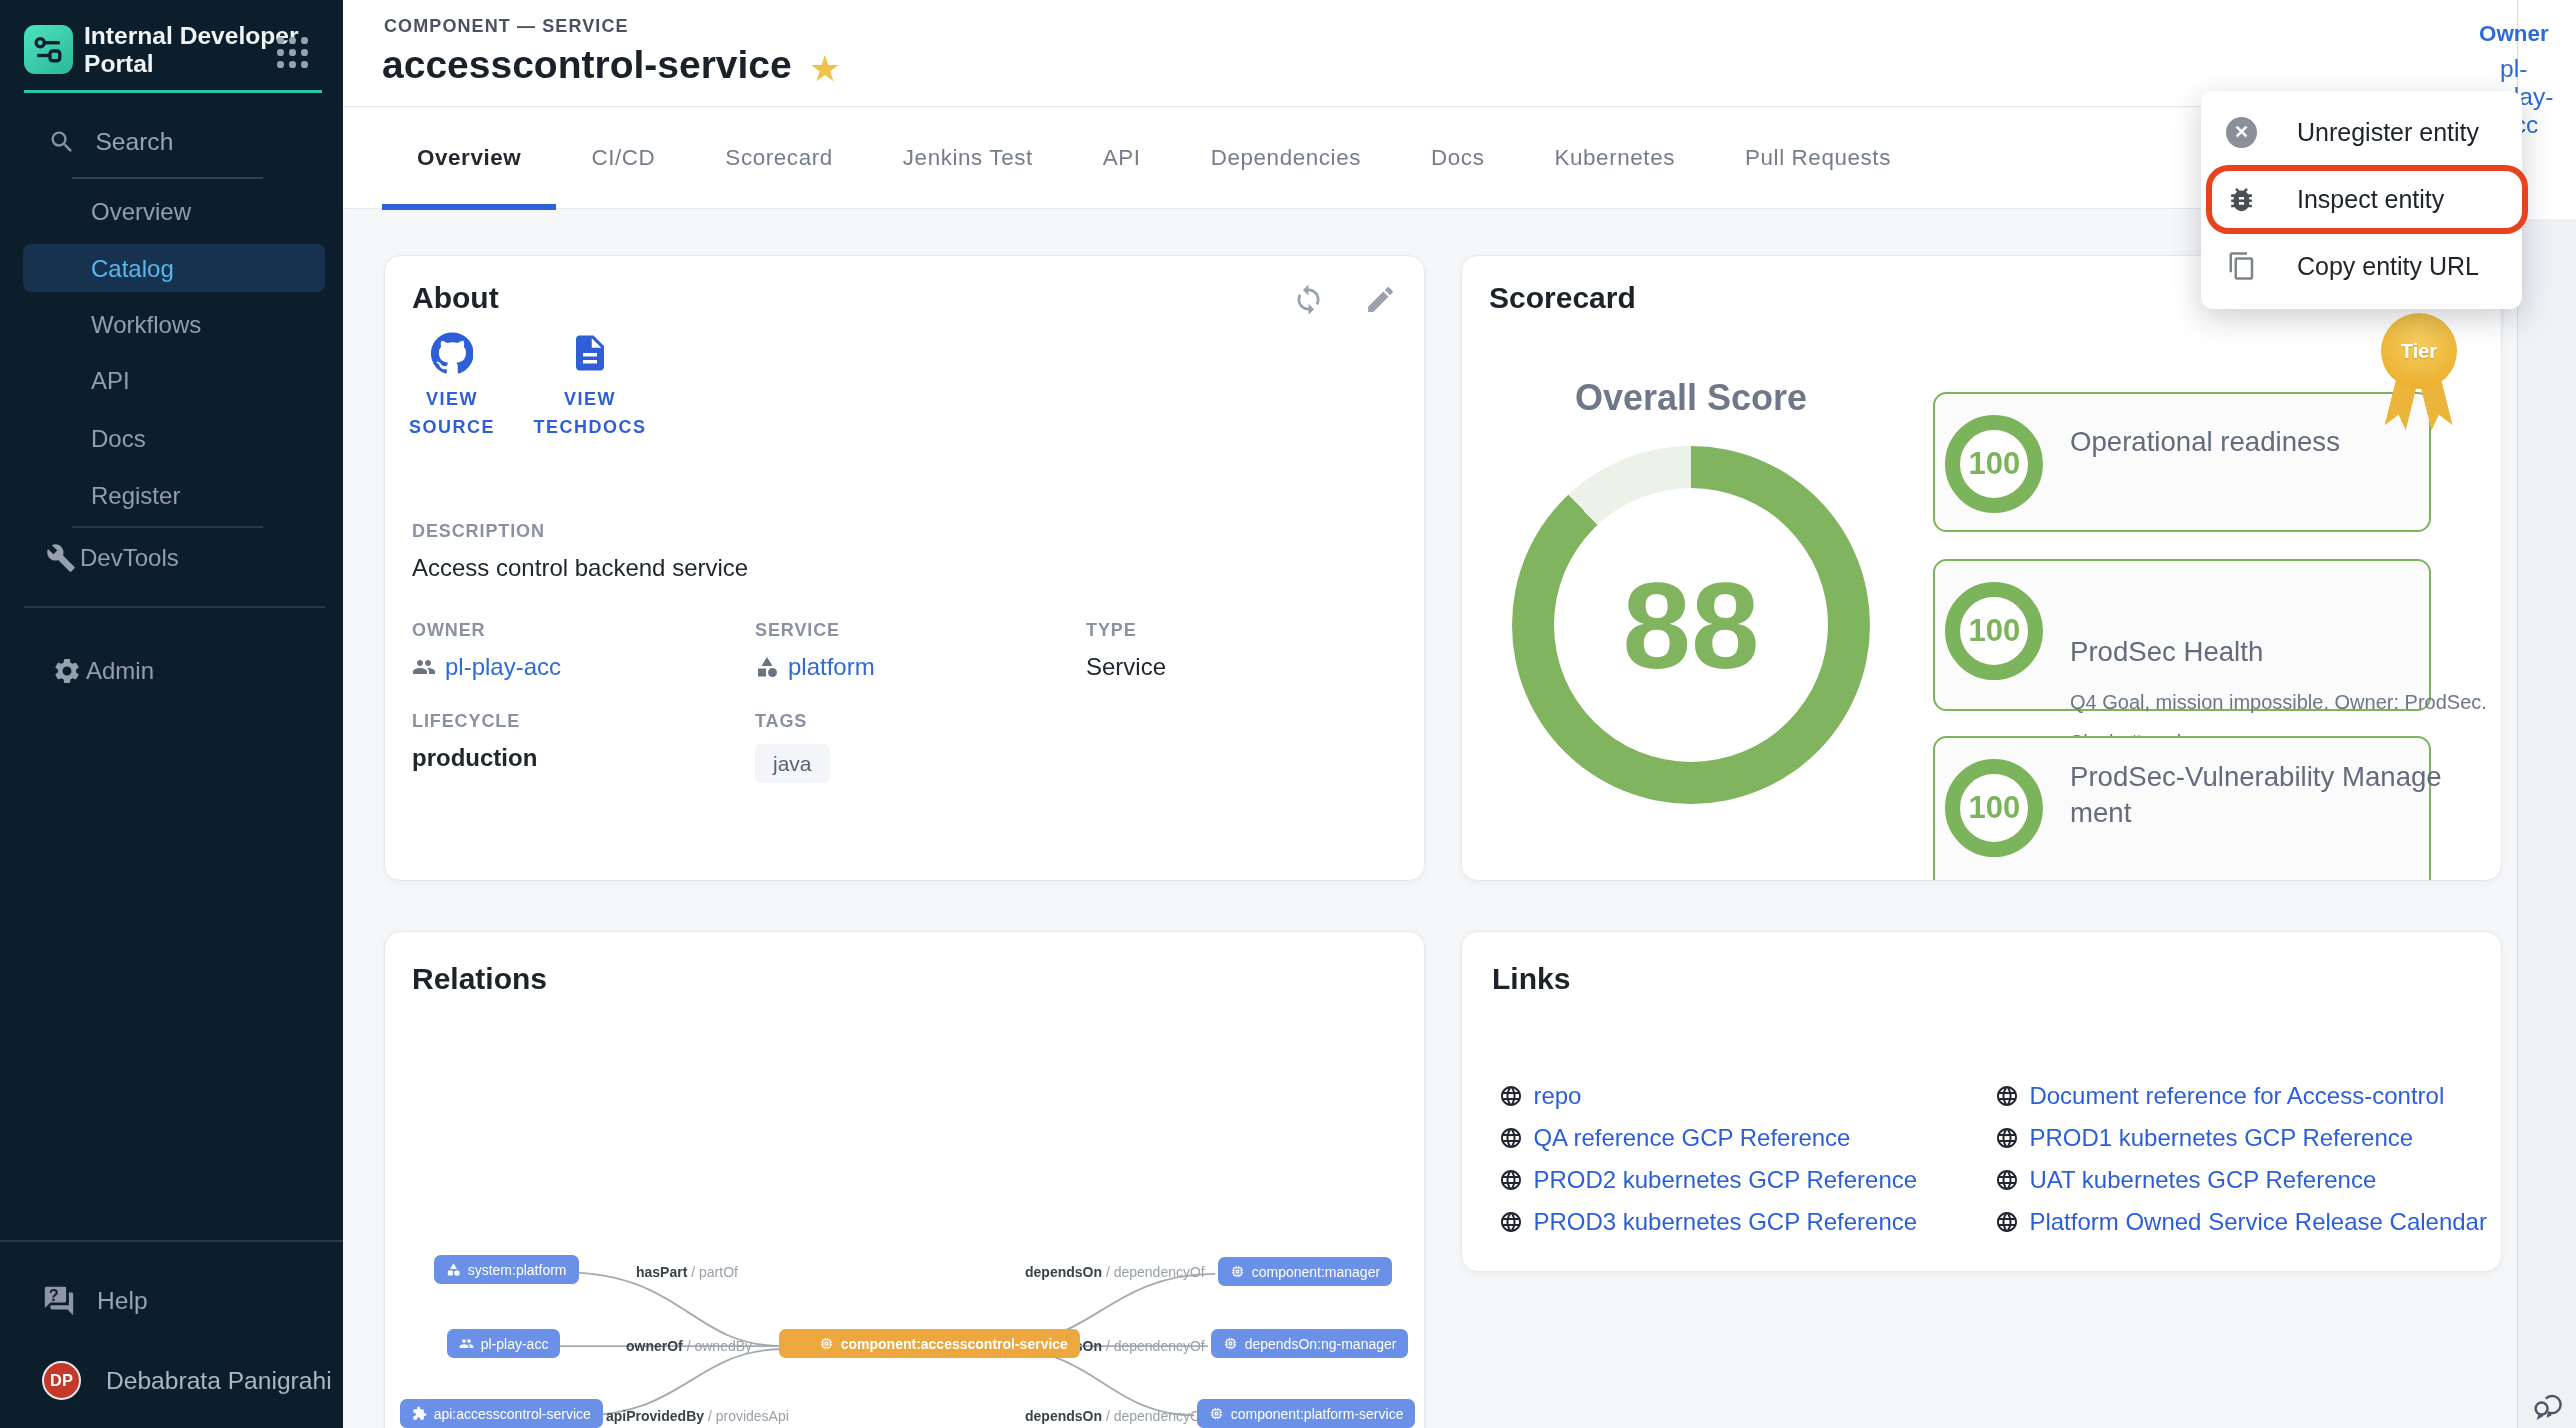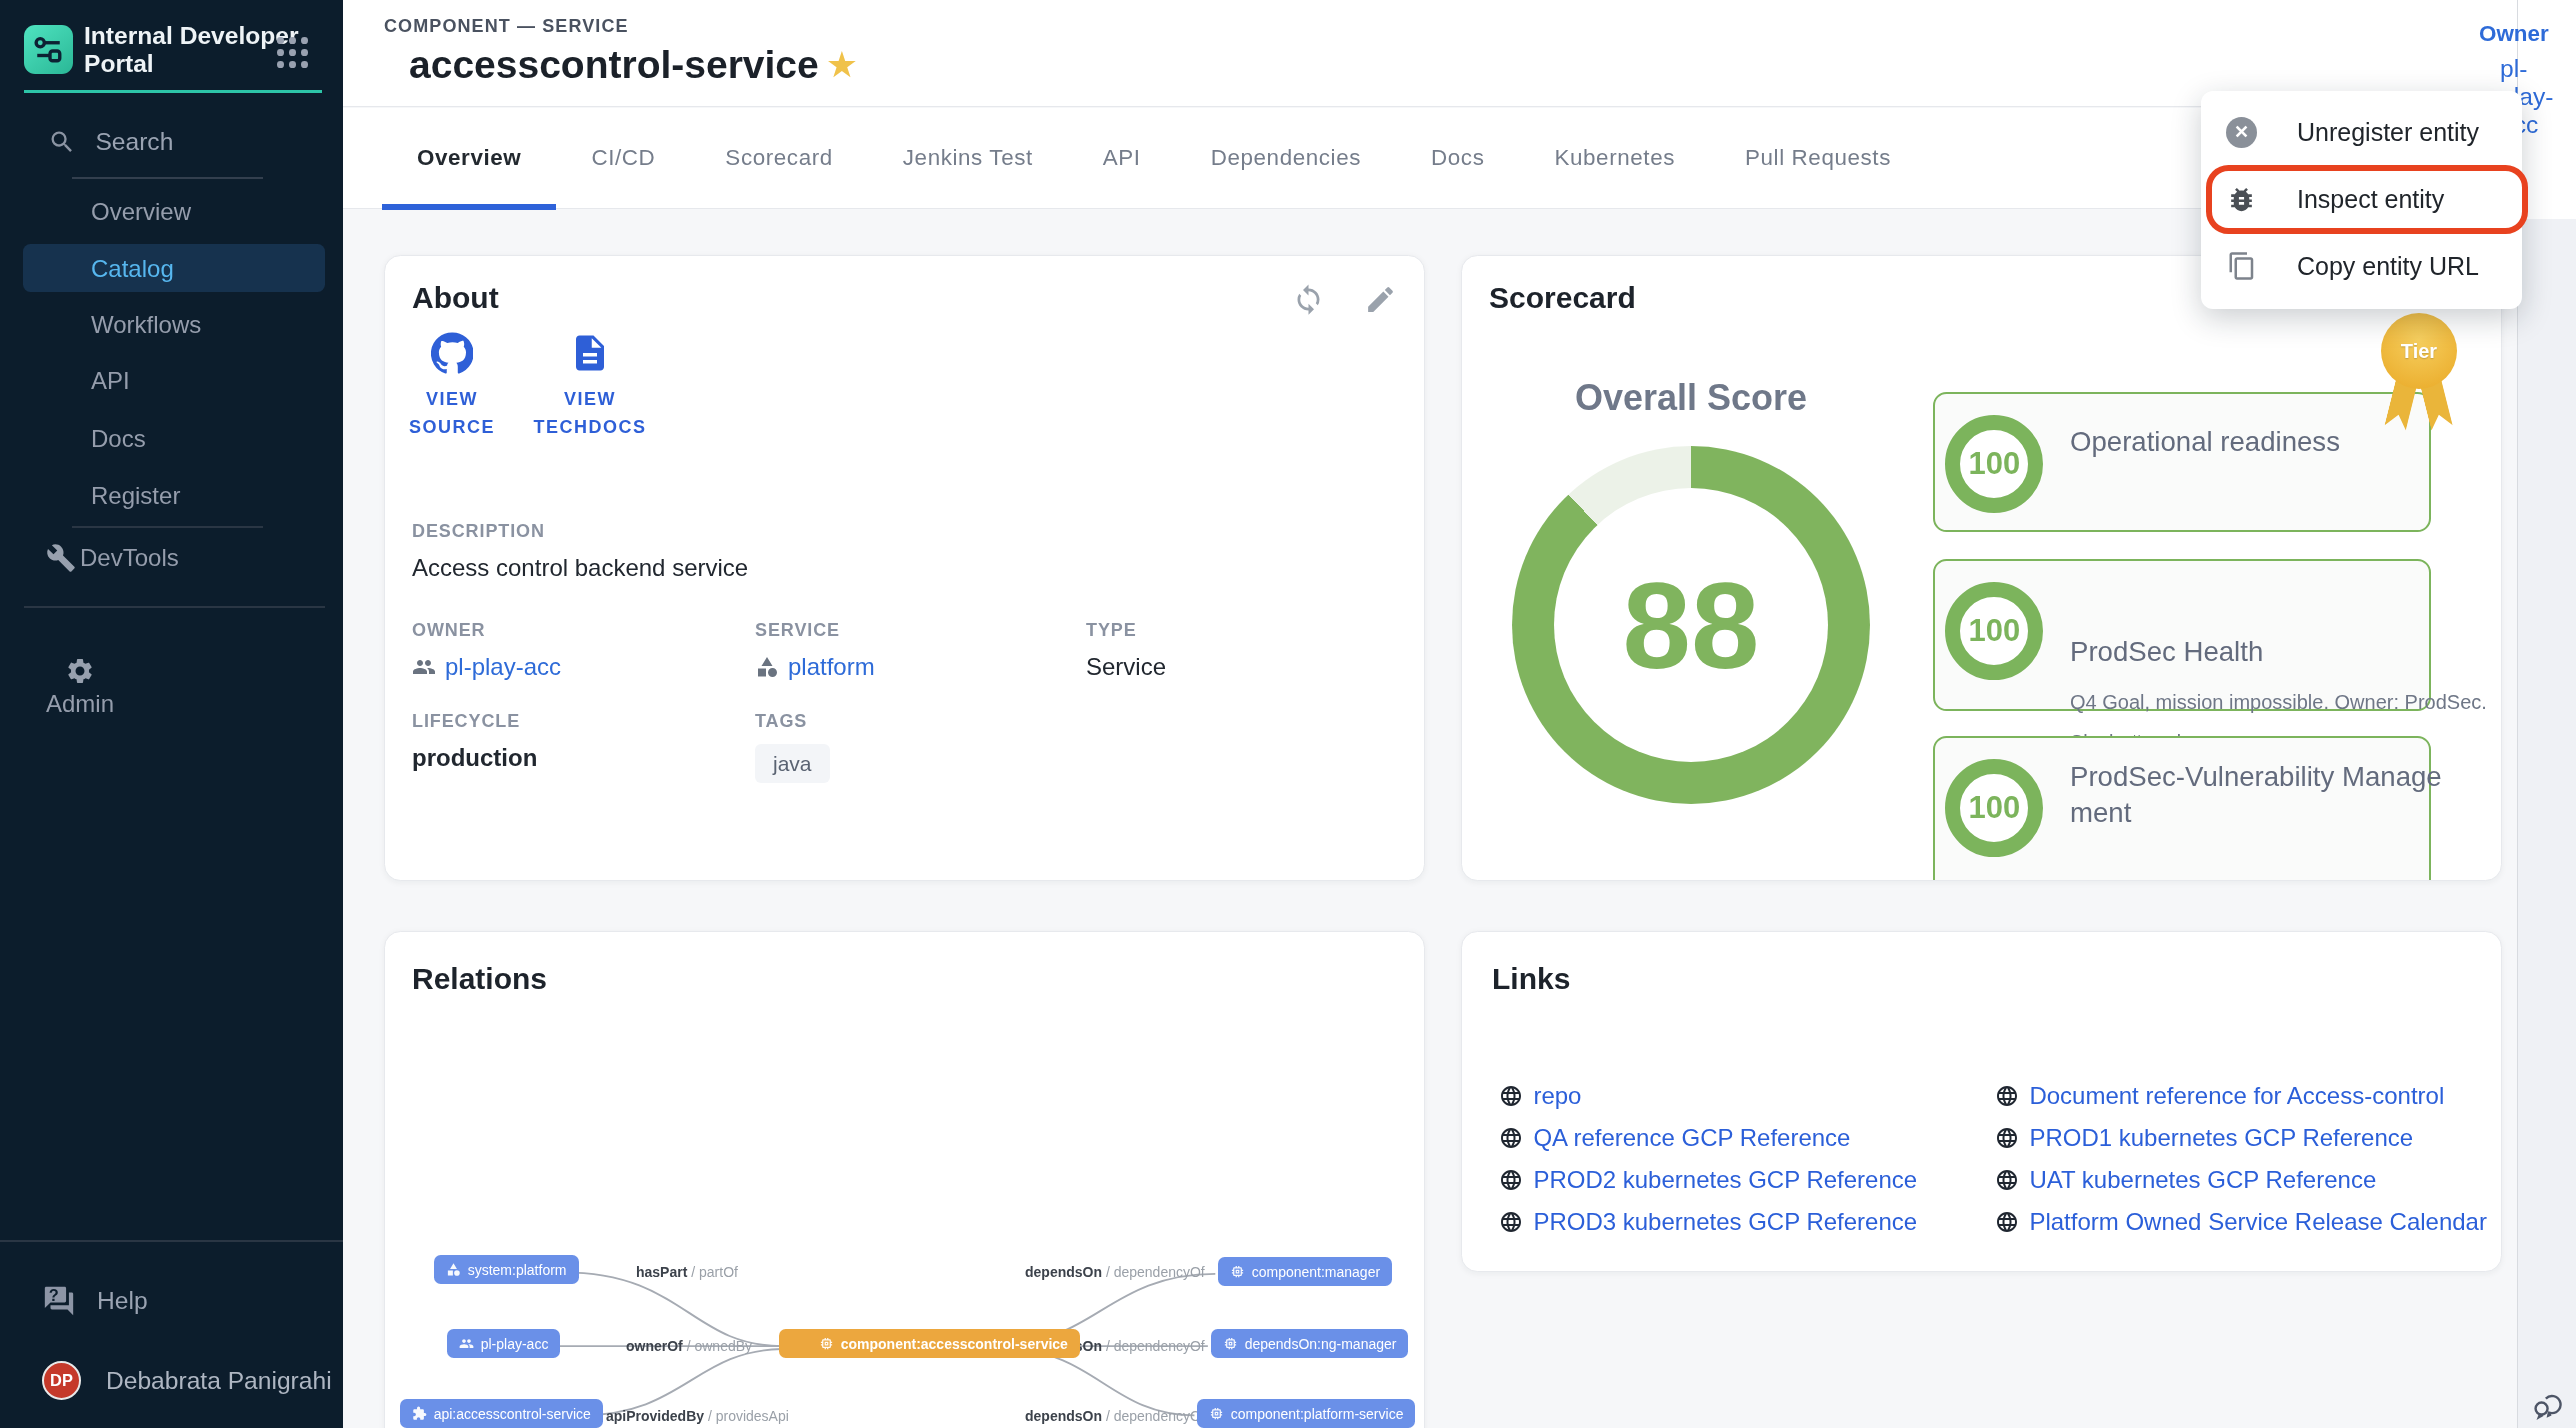--- a/index.html
+++ b/index.html
@@ -37,21 +37,21 @@
   .help-icon .q { position:absolute; left:6.7px; top:1.5px; font-size:16.4px; font-weight:700; color:#0c1d2c; }
 
   .user-row { position:absolute; left:42px; top:1361px; display:flex; align-items:center; gap:25px; cursor:pointer; }
   .avatar { width:39px; height:39px; border-radius:50%; background:#c5392a; border:2.2px solid #e9e9e9;
             color:#fff; font-size:16.4px; font-weight:700; display:flex; align-items:center; justify-content:center; }
   .user-name { color:#aeb6c2; font-size:24.6px; }
 
   
   .main-header { position:absolute; left:343px; top:0; width:2174px; height:107px; background:#fff; border-bottom:1.5px solid #e6e8ec; z-index:10; }
   .eyebrow { position:absolute; left:41px; top:16.4px; font-size:18px; letter-spacing:1.1px; color:#4a5260; font-weight:600; }
-  .entity-title-row { position:absolute; left:39px; top:43px; display:flex; align-items:center; gap:7px;margin-left:27px; }
+  .entity-title-row { position:absolute; left:39px; top:43px; display:flex; align-items:flex-end; gap:17px; }
   .entity-title { font-size:39px; font-weight:700; color:#1b2129; }
   .fav-star { font-size:36px; color:#f0c24a; cursor:pointer; line-height:1; }
   .hdr-block { position:absolute; top:21px; }
   .hdr-label { font-size:22.4px; font-weight:700; color:#2e6bd8; }
   .hdr-value { margin-top:7.5px; display:flex; align-items:center; gap:7.5px; font-size:24.6px; color:#2e6bd8; cursor:pointer; }
   .hdr-value svg { width:25px; height:25px; fill:#6a7380; }
 
   
   .tabs { position:absolute; left:343px; top:108px; width:2174px; height:101px; background:#fff; border-bottom:1.5px solid #e6e8ec;
           display:flex; align-items:stretch; padding-left:39px; z-index:9; }
@@ -191,21 +191,21 @@
 
     <div class="tool-row" style="left:46px; top:543px;">
       <svg viewBox="0 0 24 24">
           <path d="M22.7 19l-9.1-9.1c.9-2.3.4-5-1.5-6.9-2-2-5-2.4-7.4-1.3L9 6 6 9 1.6 4.7C.4 7.1.9 10.1 2.9 12.1c1.9 1.9 4.6 2.4 6.9 1.5l9.1 9.1c.4.4 1 .4 1.4 0l2.3-2.3c.5-.4.5-1.1.1-1.4z"></path>
         </svg>
       <span>DevTools</span>
     </div>
 
     <div class="side-divider" style="left:24px; top:606px; width:301px;"></div>
 
-    <div class="tool-row" style="left:46px; top:656px;flex-direction:column;">
+    <div class="tool-row" style="left:52px; top:656px;">
       <svg viewBox="0 0 24 24">
           <path d="M19.14 12.94c.04-.3.06-.61.06-.94s-.02-.64-.07-.94l2.03-1.58c.18-.14.23-.41.12-.61l-1.92-3.32c-.12-.22-.37-.29-.59-.22l-2.39.96c-.5-.38-1.03-.7-1.62-.94l-.36-2.54c-.04-.24-.24-.41-.48-.41h-3.84c-.24 0-.43.17-.47.41l-.36 2.54c-.59.24-1.13.57-1.62.94l-2.39-.96c-.22-.08-.47 0-.59.22L2.74 8.87c-.12.21-.08.47.12.61l2.03 1.58c-.05.3-.09.63-.09.94s.02.64.07.94l-2.03 1.58c-.18.14-.23.41-.12.61l1.92 3.32c.12.22.37.29.59.22l2.39-.96c.5.38 1.03.7 1.62.94l.36 2.54c.05.24.24.41.48.41h3.84c.24 0 .44-.17.47-.41l.36-2.54c.59-.24 1.13-.56 1.62-.94l2.39.96c.22.08.47 0 .59-.22l1.92-3.32c.12-.22.07-.47-.12-.61l-2.01-1.58zM12 15.6c-1.98 0-3.6-1.62-3.6-3.6s1.62-3.6 3.6-3.6 3.6 1.62 3.6 3.6-1.62 3.6-3.6 3.6z"></path>
         </svg>
       <span>Admin</span>
     </div>
 
     <div class="side-divider" style="left:0; top:1240px; width:343px;"></div>
 
     <div class="help-row">
       <span class="help-icon">

